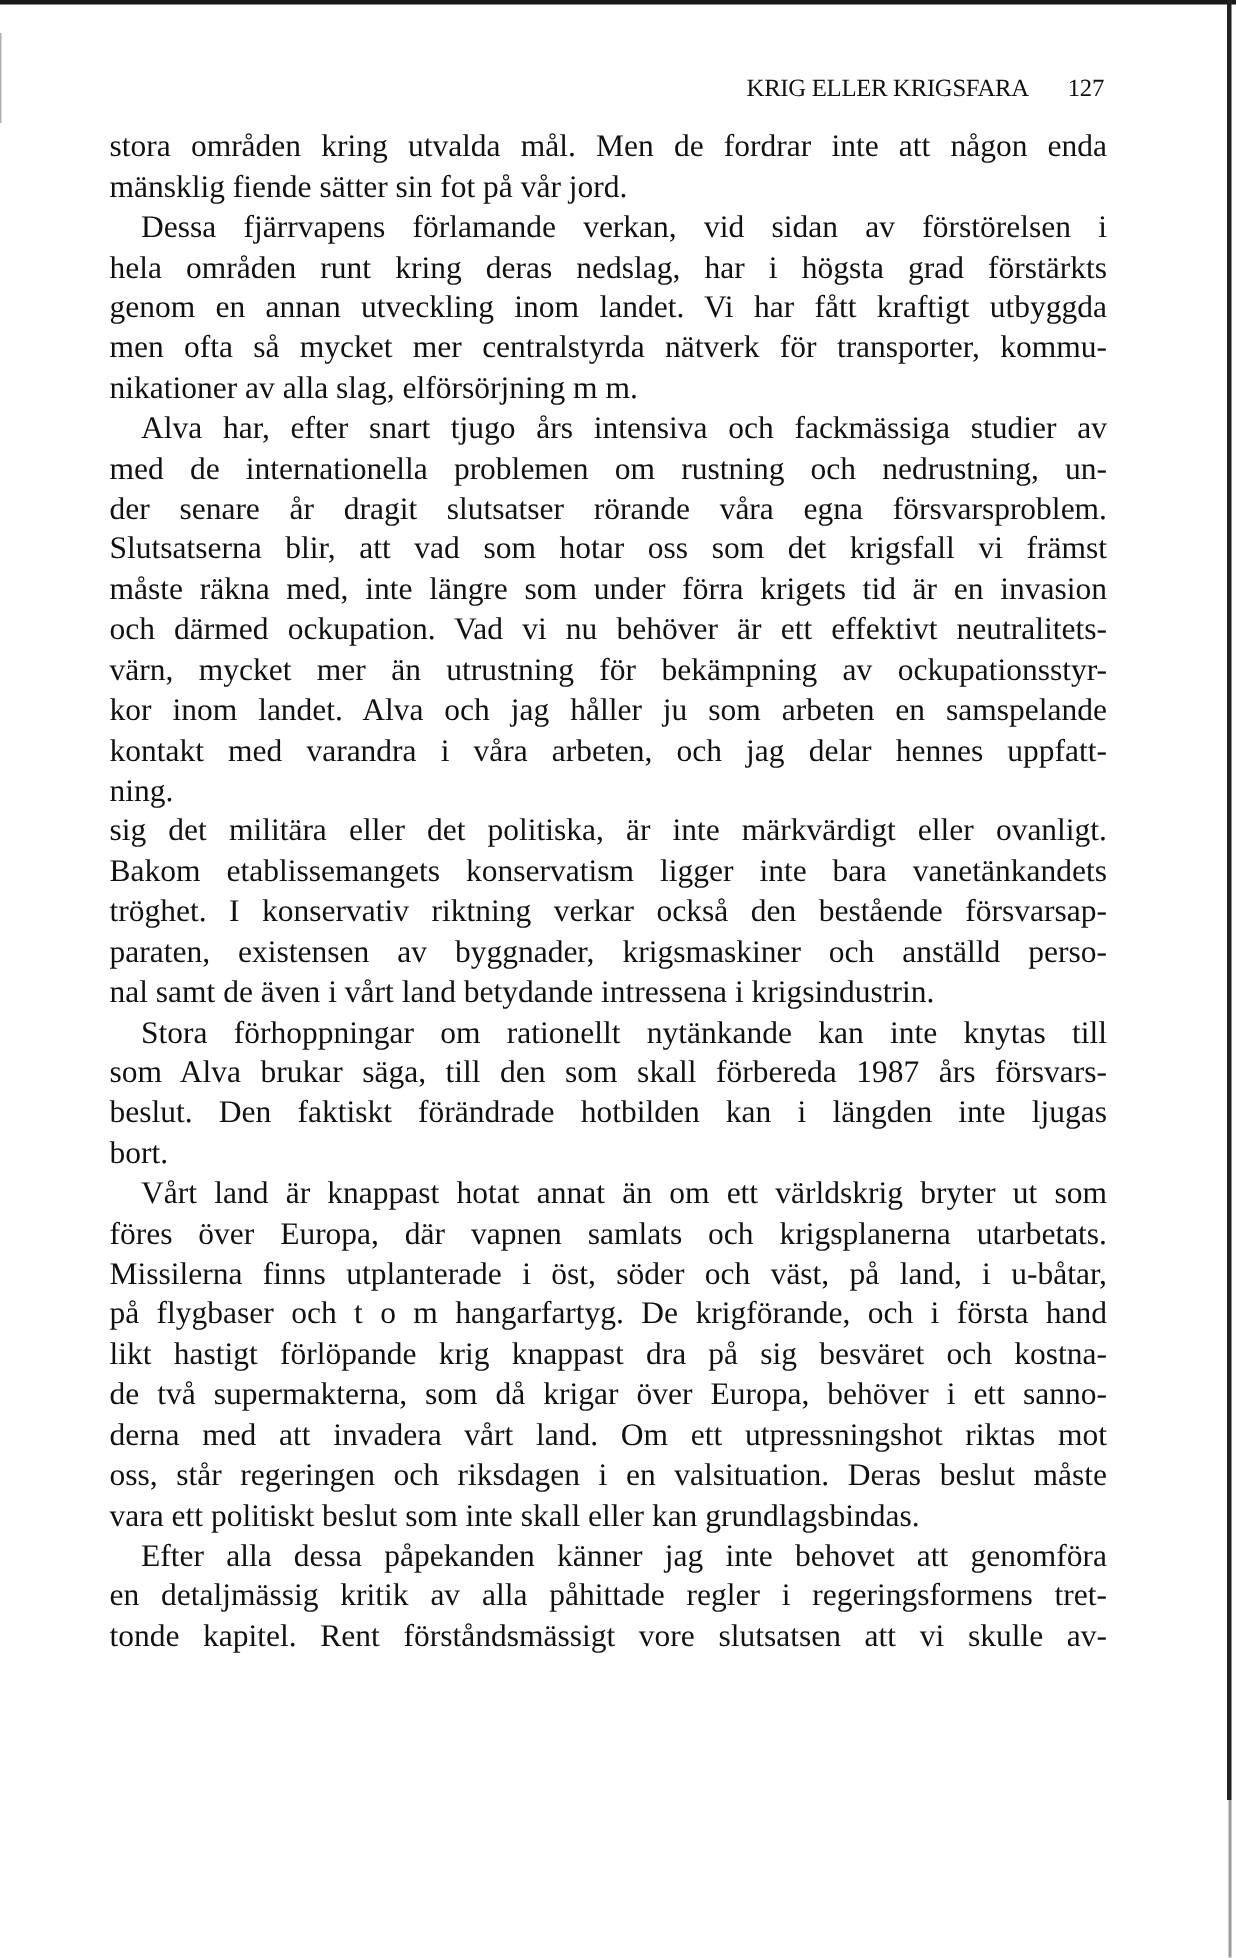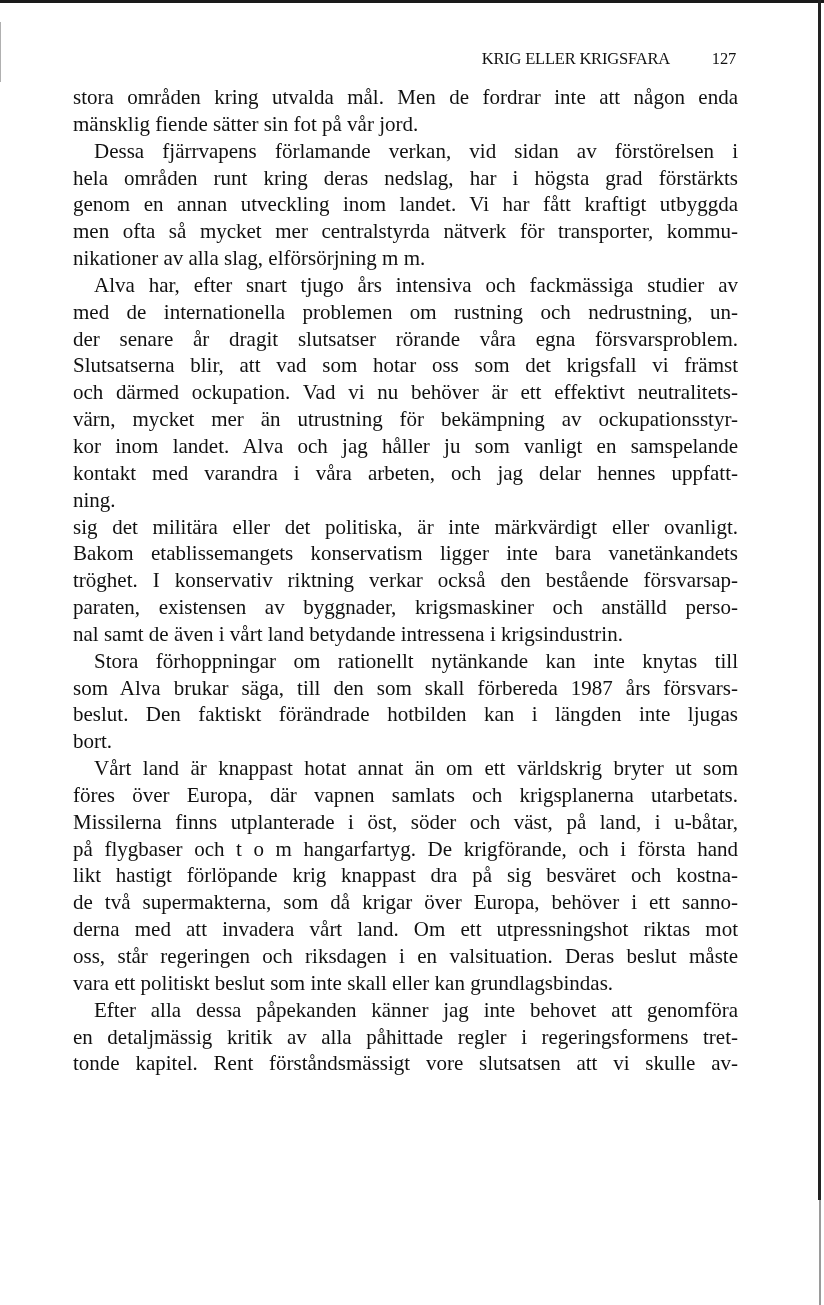--- a/index.html
+++ b/index.html
@@ -41,21 +41,21 @@
   }
   .running-head {
     position: absolute;
     top: 49px;
     right: 88px;
     font-size: 16.5px;
     letter-spacing: -0.2px;
     white-space: nowrap;
   }
   .running-head .title {
-    margin-right: 38px;
+    margin-right: 22px;
   }
   .page {
     position: absolute;
     left: 73px;
     top: 84px;
     width: 665px;
   }
   .line {
     display: block;
     font-size: 21px;
@@ -97,23 +97,24 @@
       <span class="line">hela områden runt kring deras nedslag, har i högsta grad förstärkts</span>
       <span class="line">genom en annan utveckling inom landet. Vi har fått kraftigt utbyggda</span>
       <span class="line">men ofta så mycket mer centralstyrda nätverk för transporter, kommu-</span>
       <span class="line last">nikationer av alla slag, elförsörjning m m.</span>
     </div>
     <div class="paragraph">
       <span class="line indent">Alva har, efter snart tjugo års intensiva och fackmässiga studier av</span>
       <span class="line">med de internationella problemen om rustning och nedrustning, un-</span>
       <span class="line">der senare år dragit slutsatser rörande våra egna försvarsproblem.</span>
       <span class="line">Slutsatserna blir, att vad som hotar oss som det krigsfall vi främst</span>
+      <span class="line">måste räkna med, inte längre som under förra krigets tid är en invasion</span>
       <span class="line">och därmed ockupation. Vad vi nu behöver är ett effektivt neutralitets-</span>
       <span class="line">värn, mycket mer än utrustning för bekämpning av ockupationsstyr-</span>
-      <span class="line">kor inom landet. Alva och jag håller ju som vanligt en samspelande</span>
+      <span class="line">kor inom landet. Alva och jag håller ju som arbeten en samspelande</span>
       <span class="line">kontakt med varandra i våra arbeten, och jag delar hennes uppfatt-</span>
       <span class="line last">ning.</span>
     </div>
     <div class="paragraph">
       <span class="line">sig det militära eller det politiska, är inte märkvärdigt eller ovanligt.</span>
       <span class="line">Bakom etablissemangets konservatism ligger inte bara vanetänkandets</span>
       <span class="line">tröghet. I konservativ riktning verkar också den bestående försvarsap-</span>
       <span class="line">paraten, existensen av byggnader, krigsmaskiner och anställd perso-</span>
       <span class="line last">nal samt de även i vårt land betydande intressena i krigsindustrin.</span>
     </div>

